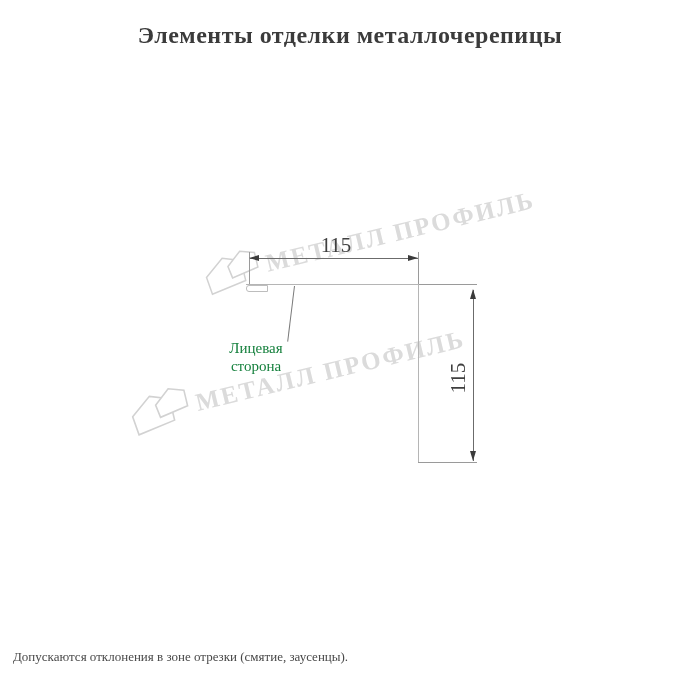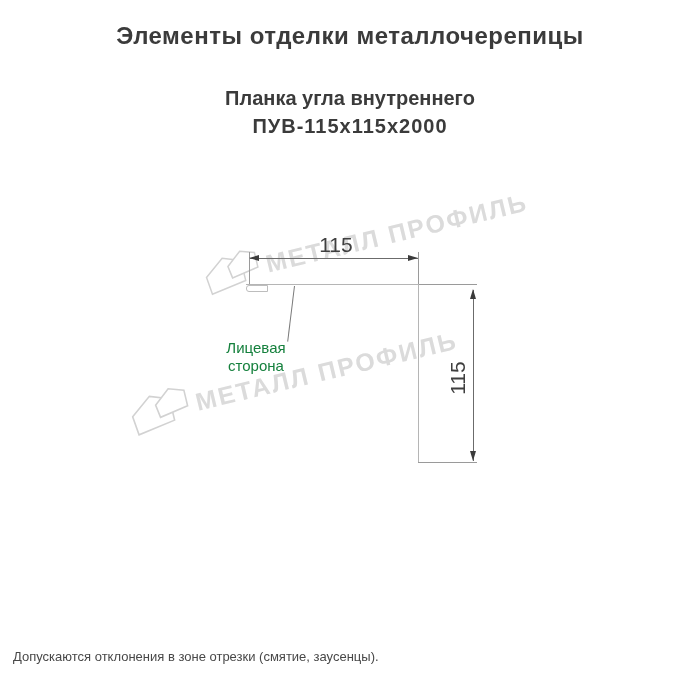--- a/index.html
+++ b/index.html
@@ -1,18 +1,18 @@
 <!DOCTYPE html>
 <html><head>
 <meta charset="utf-8">
 <style>
   html,body{margin:0;padding:0;background:#fff;}
   .canvas{
     position:relative;width:700px;height:700px;background:#ffffff;
-    font-family:Liberation Sans, sans-serif;
+    font-family:Liberation Serif, serif;
     overflow:hidden;color:#3c3c3c;
   }
   .abs{position:absolute;}
   
   .title{top:22px;left:0;width:700px;text-align:center;font-size:24px;font-weight:bold;letter-spacing:.5px;color:#3b3b3b;}
   .subtitle{top:87px;left:0;width:700px;text-align:center;font-size:20px;font-weight:bold;color:#3b3b3b;}
   .model{top:115px;left:0;width:700px;text-align:center;font-size:20px;font-weight:bold;letter-spacing:1px;color:#3b3b3b;}
   
   .wm{display:flex;align-items:center;gap:6px;z-index:1;transform:rotate(-13.5deg);transform-origin:left center;}
   .wm-upper{left:204px;top:256px;}
@@ -41,22 +41,20 @@
   .face-label{left:220px;top:339px;width:72px;text-align:center;font-size:15px;line-height:18px;color:#15803d;z-index:3;}
   
   .footer{left:13px;top:648px;font-size:13px;line-height:17.5px;color:#484848;z-index:3;}
 </style>
 </head>
 <body>
 
 <div class="canvas">
 
   <div class="abs title">Элементы отделки металлочерепицы</div>
-  <div class="abs subtitle">Планка угла внутреннего</div>
-  <div class="abs model">ПУВ-115х115х2000</div>
 
   <div class="abs wm wm-upper">
     <span>
       <svg width="58" height="46" viewBox="0 0 62 46">
         <path d="M3,22 L24,6 L43,13 L43,35 L5,41 Z" fill="#ffffff" stroke="#d2d2d2" stroke-width="1.6"></path>
         <path d="M28,16 L44,3 L59,8 L59,24 L30,29 Z" fill="#ffffff" stroke="#d2d2d2" stroke-width="1.6"></path>
       </svg>
     </span>
     <span class="wm-text">МЕТАЛЛ ПРОФИЛЬ</span>
   </div>

